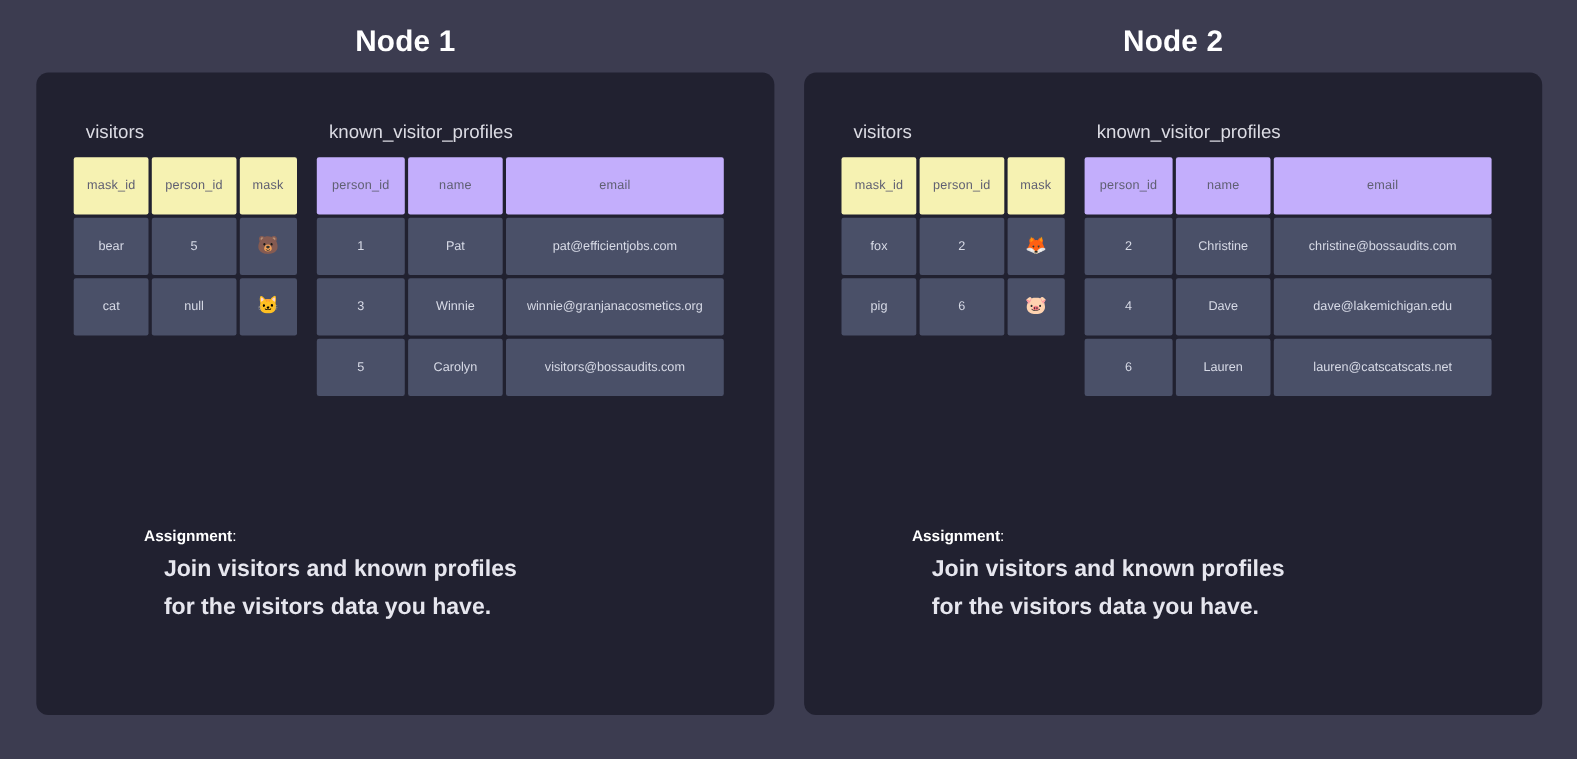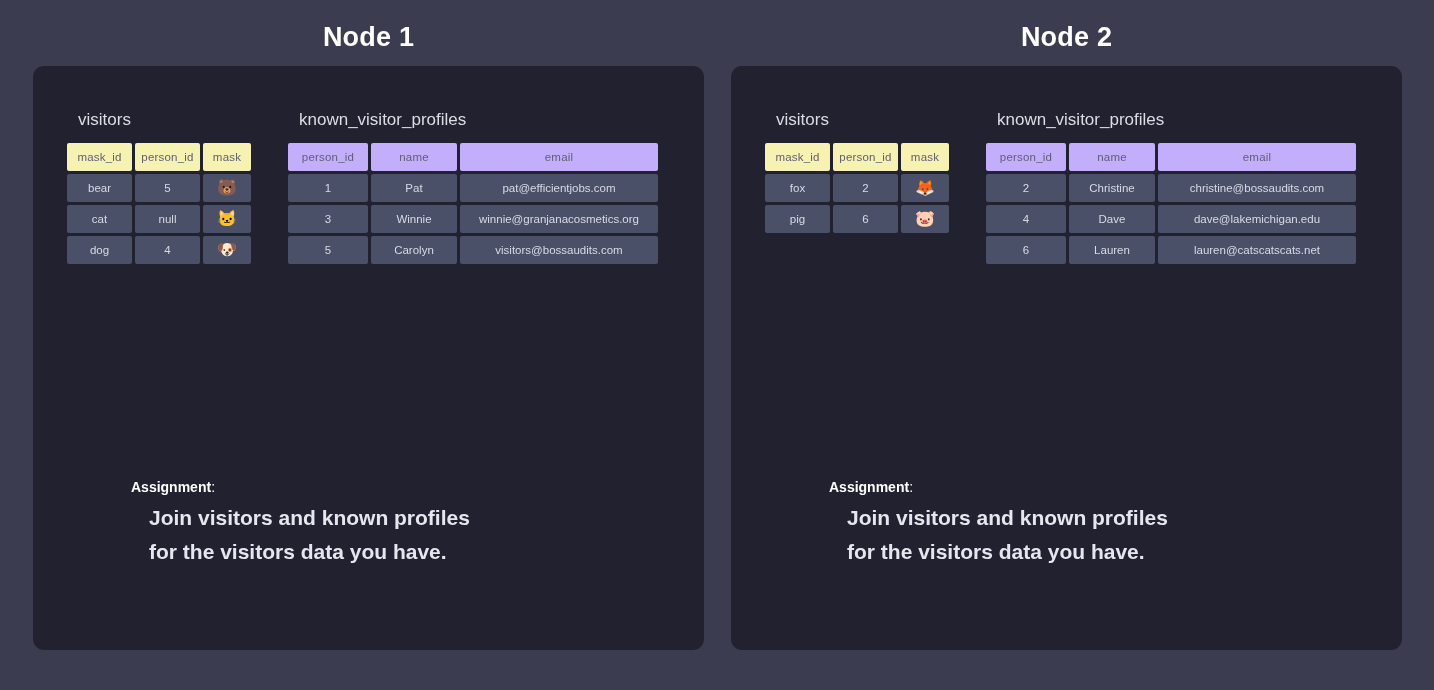--- a/index.html
+++ b/index.html
@@ -69,21 +69,21 @@
     font-weight: normal;
   }
 
   table.grid {
     border-collapse: separate;
     border-spacing: 3px;
     table-layout: fixed;
   }
   table.grid th,
   table.grid td {
-    padding: 0;
+    padding: 12px;
     height: 28px;
     font-size: 11.5px;
     font-weight: normal;
     text-align: center;
     vertical-align: middle;
     overflow: hidden;
     white-space: nowrap;
   }
   table.grid th {
     color: #5f5f72;
@@ -163,25 +163,20 @@
             <tr>
               <td>bear</td>
               <td>5</td>
               <td class="emoji">🐻</td>
             </tr>
             <tr>
               <td>cat</td>
               <td>null</td>
               <td class="emoji">🐱</td>
             </tr>
-            <tr>
-              <td>dog</td>
-              <td>4</td>
-              <td class="emoji">🐶</td>
-            </tr>
           </tbody>
         </table>
       </div>
 
       <div class="table-block profiles">
         <div class="table-caption">known_visitor_profiles</div>
         <table class="grid profiles">
           <colgroup>
             <col class="c-person-id">
               <col class="c-name">

